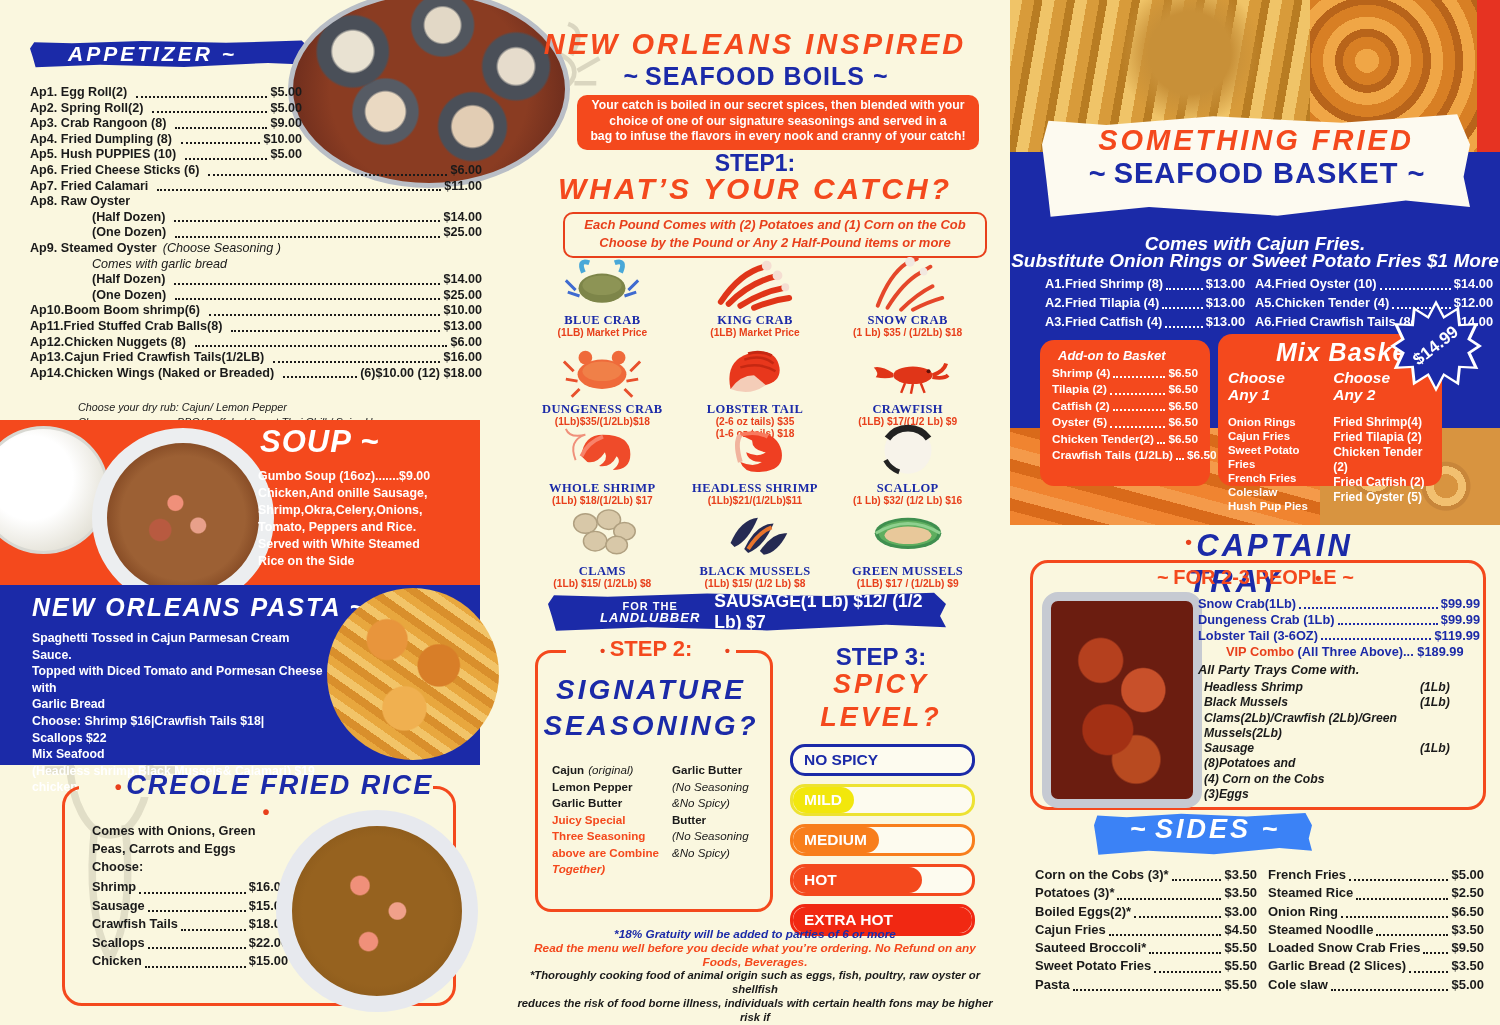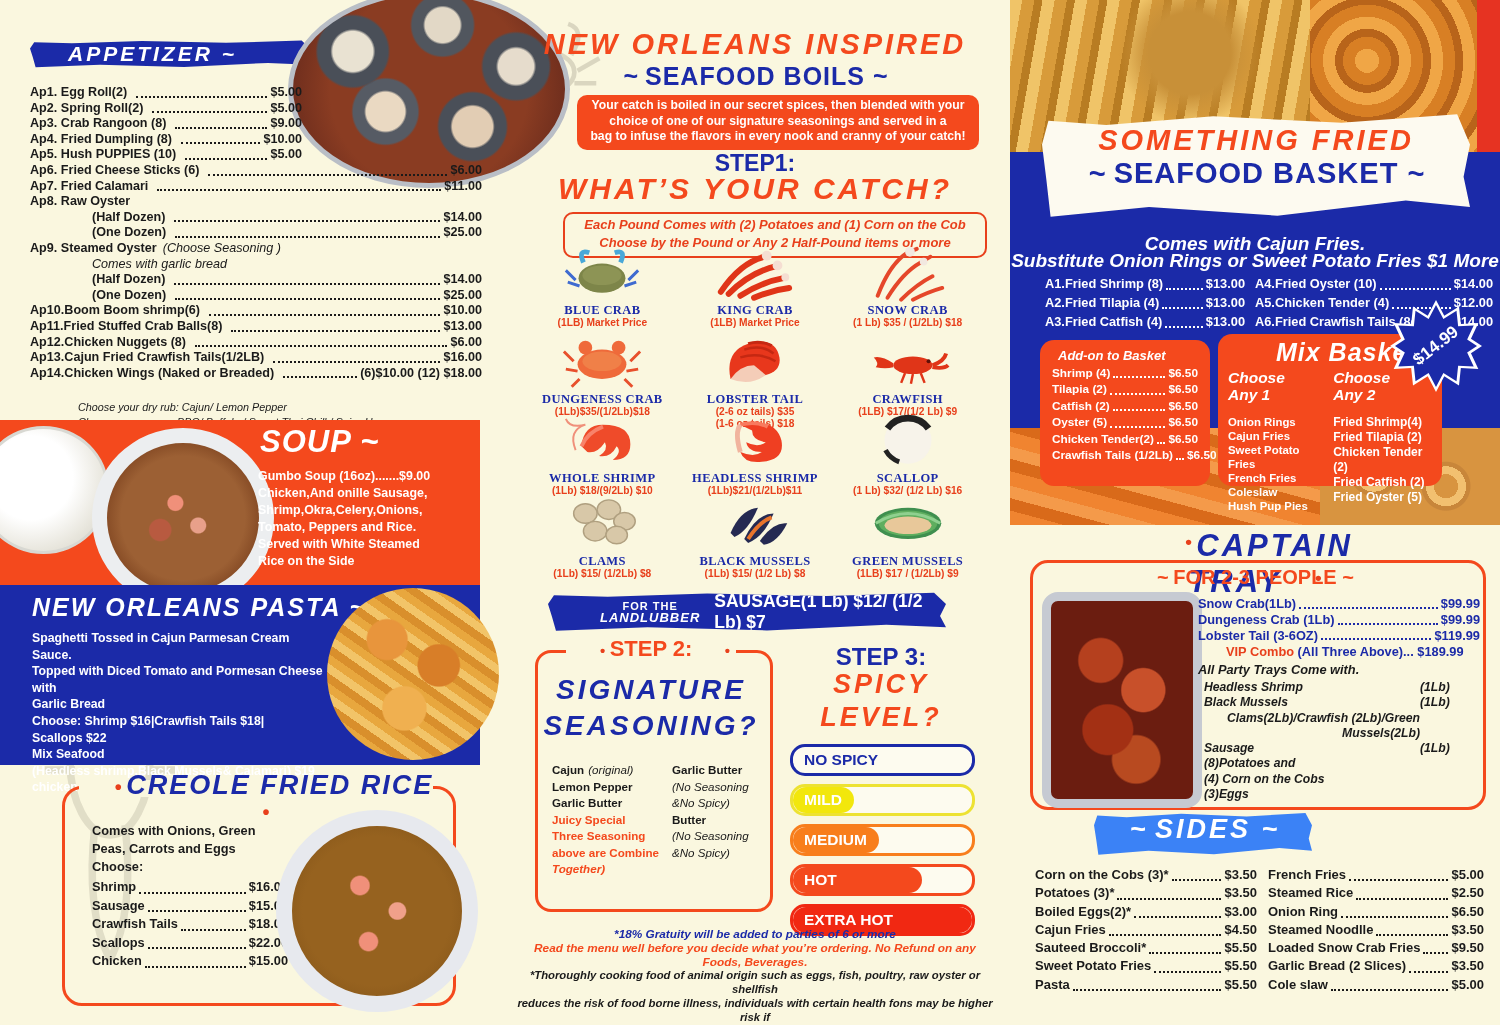--- a/index.html
+++ b/index.html
@@ -390,21 +390,21 @@
       <div>bag to infuse the flavors in every nook and cranny of your catch!</div>
     </div>
   <div class="abs ctr b blue" style="left:520px;top:150px;width:470px;font-size:23px;">STEP1:</div>
   <div class="abs ctr script orange-t" style="left:520px;top:172px;width:470px;font-size:30px;letter-spacing:3px;">WHAT’S YOUR CATCH?</div>
   <div class="abs ctr bi red" style="left:535px;top:212px;width:420px;height:40px;border:2.5px solid #E8401C;border-radius:10px;font-size:13px;line-height:17.5px;padding-top:2px;">
 
   <div>Each Pound Comes with (2) Potatoes and (1) Corn on the Cob</div>
       <div>Choose by the Pound or Any 2 Half-Pound items or more</div>
     </div>
 
-  <div class="abs catch" style="left:530px;top:258px;width:450px;">
+  <div class="abs catch" style="left:530px;top:268px;width:450px;">
 
       <div class="cell r1">
         <div class="ic">
           <svg viewBox="0 0 90 60">
             <g fill="none" stroke="#3f6bd0" stroke-width="3">
               <path d="M18 38 8 28M22 44 10 40M72 38 82 28M68 44 80 40"></path>
             </g>
             <g fill="none" stroke="#49a8d8" stroke-width="5">
               <path d="M26 20 Q20 6 32 10"></path>
               <path d="M64 20 Q70 6 58 10"></path>
@@ -508,21 +508,21 @@
 
       <div class="cell r3">
         <div class="ic">
           <svg viewBox="0 0 90 60">
             <path d="M18 40 Q10 20 28 14 Q12 18 8 8" stroke="#f0907a" stroke-width="2" fill="none"></path>
             <path d="M24 36 Q26 14 46 14 Q74 14 74 34 Q74 50 56 50 Q66 42 60 36 Q54 48 42 46 Q52 40 48 32 Q40 44 30 42 Z" fill="#ef4b2a"></path>
             <path d="M24 36 Q30 22 46 16" stroke="#f8826a" stroke-width="4" fill="none"></path>
           </svg>
         </div>
         <div class="cn">WHOLE SHRIMP</div>
-        <div class="cp">(1Lb) $18/(9/2Lb) $10</div>
+        <div class="cp">(1Lb) $18/(1/2Lb) $17</div>
         <div class="cp"></div>
       </div>
 
       <div class="cell r3">
         <div class="ic">
           <svg viewBox="0 0 90 60">
             <path d="M30 14 Q66 6 72 30 Q76 50 52 52 Q34 54 30 42 Q44 48 52 42 Q38 42 36 32 Q48 38 56 32 Q42 30 42 20 Z" fill="#ef3f22"></path>
             <path d="M30 14 Q46 10 58 16" stroke="#f87a5e" stroke-width="4" fill="none"></path>
             <path d="M30 14 Q24 22 30 42" stroke="#f1b49e" stroke-width="5" fill="none"></path>
           </svg>
@@ -857,21 +857,21 @@
         <span style="flex:1;">Headless Shrimp</span>
         <span class="q">(1Lb)</span>
       </div>
 
       <div style="display:flex;">
         <span style="flex:1;">Black Mussels</span>
         <span class="q">(1Lb)</span>
       </div>
 
       <div style="display:flex;">
-        <span style="flex:1;text-align:right;">Clams(2Lb)/Crawfish (2Lb)/Green Mussels(2Lb)</span>
+        <span style="flex:1;">Clams(2Lb)/Crawfish (2Lb)/Green Mussels(2Lb)</span>
         <span class="q"></span>
       </div>
 
       <div style="display:flex;">
         <span style="flex:1;">Sausage</span>
         <span class="q">(1Lb)</span>
       </div>
 
       <div style="display:flex;">
         <span style="flex:1;">(8)Potatoes and</span>

